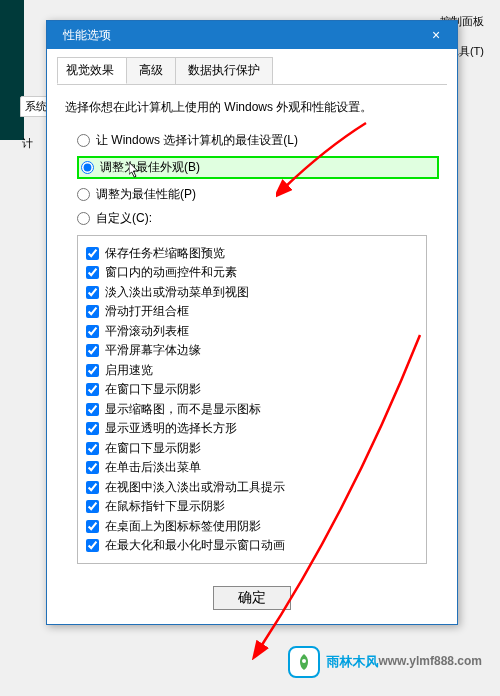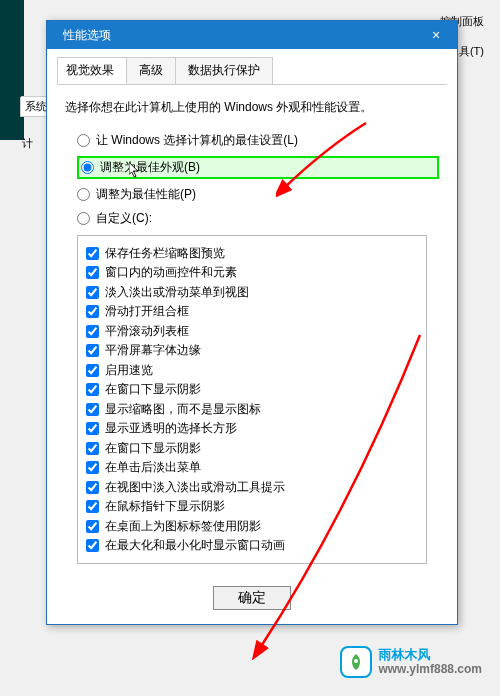--- a/index.html
+++ b/index.html
@@ -168,21 +168,21 @@
     }
     .wm-icon {
       width: 32px; height: 32px;
       border: 2px solid #00a0e0;
       border-radius: 8px;
       display: flex;
       align-items: center;
       justify-content: center;
       background: #fff;
     }
-    .wm-text { display: flex; flex-direction: column; line-height: 1.1; }
+    .wm-text { display: flex; flex-direction: row; line-height: 1.1; }
     .wm-cn { font-size: 13px; color: #00a0e0; font-weight: bold; }
     .wm-url { font-size: 12px; color: #737373; font-weight: bold; }
   </style>
 </head>
 <body>
 
 <div class="bg-partial"></div>
 <div class="bg-dark"></div>
 <div class="bg-label">系统</div>
 <div class="bg-label2">计</div>

